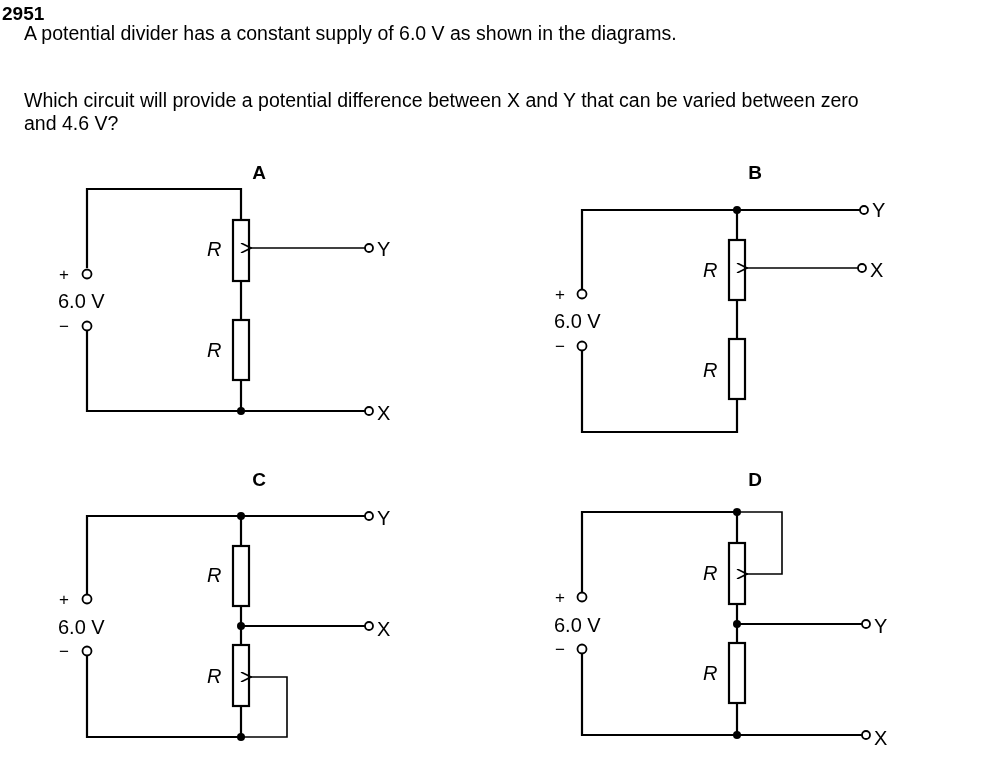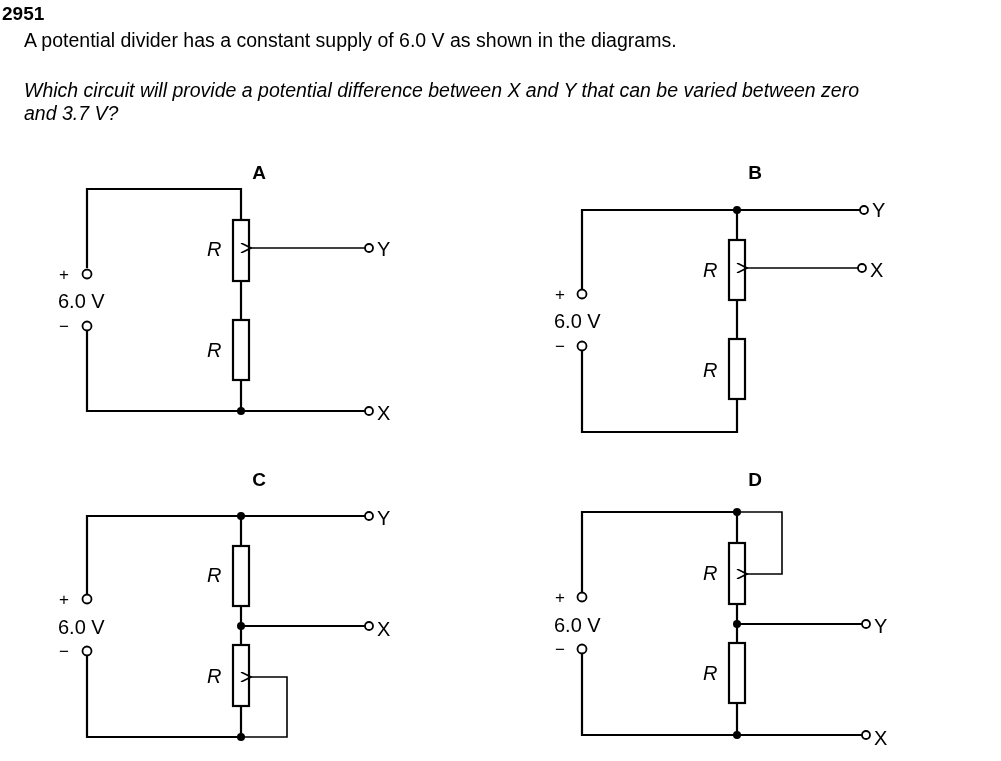--- a/index.html
+++ b/index.html
@@ -1,40 +1,40 @@
 <!DOCTYPE html>
 <html><head>
   <meta charset="utf-8">
   <style>
     html, body { margin: 0; padding: 0; background: #ffffff; }
     body { width: 1001px; height: 761px; position: relative; overflow: hidden;
            font-family: "Liberation Sans", sans-serif; color: #000; }
     .qnum { position: absolute; left: 2px; top: 3px; font-weight: bold; font-size: 19px; }
     .qtext { position: absolute; left: 24px; font-size: 19.5px; line-height: 23px; }
-    #t1 { top: 29px; }
-    #t2 { top: 79px; font-style: italic; }
+    #t1 { top: 22px; }
+    #t2 { top: 89px; }
     svg { position: absolute; left: 0; top: 0; }
     .w { stroke: #000; stroke-width: 2.2; fill: none; }
     .wt { stroke: #000; stroke-width: 1.6; fill: none; }
     .res { stroke: #000; stroke-width: 2.2; fill: #fff; }
     .term { stroke: #000; stroke-width: 1.8; fill: #fff; }
     .dot { fill: #000; }
     .lbl { font-family: "Liberation Sans", sans-serif; font-size: 20px; fill: #000; }
     .rl { font-family: "Liberation Sans", sans-serif; font-size: 20px; font-style: italic; fill: #000; }
     .cl { font-family: "Liberation Sans", sans-serif; font-size: 19px; font-weight: bold; fill: #000; }
     .pm { font-family: "Liberation Sans", sans-serif; font-size: 17px; fill: #000; }
   </style>
 </head>
 <body>
 
 <div class="qnum">2951</div>
 <div class="qtext" id="t1">A potential divider has a constant supply of 6.0 V as shown in the diagrams.</div>
 <div class="qtext" id="t2">
   <div>Which circuit will provide a potential difference between X and Y that can be varied between zero</div>
-  <div>and 3.7 V?</div>
+  <div>and 4.6 V?</div>
 </div>
 
 <svg width="1001" height="761" viewBox="0 0 1001 761">
   <defs>
     <marker id="arr" markerWidth="12" markerHeight="10" refX="1" refY="5" orient="auto" markerUnits="userSpaceOnUse">
       <path d="M11,0 L1,5 L11,10" fill="none" stroke="#000" stroke-width="1.6"></path>
     </marker>
   </defs>
 
   <g>

